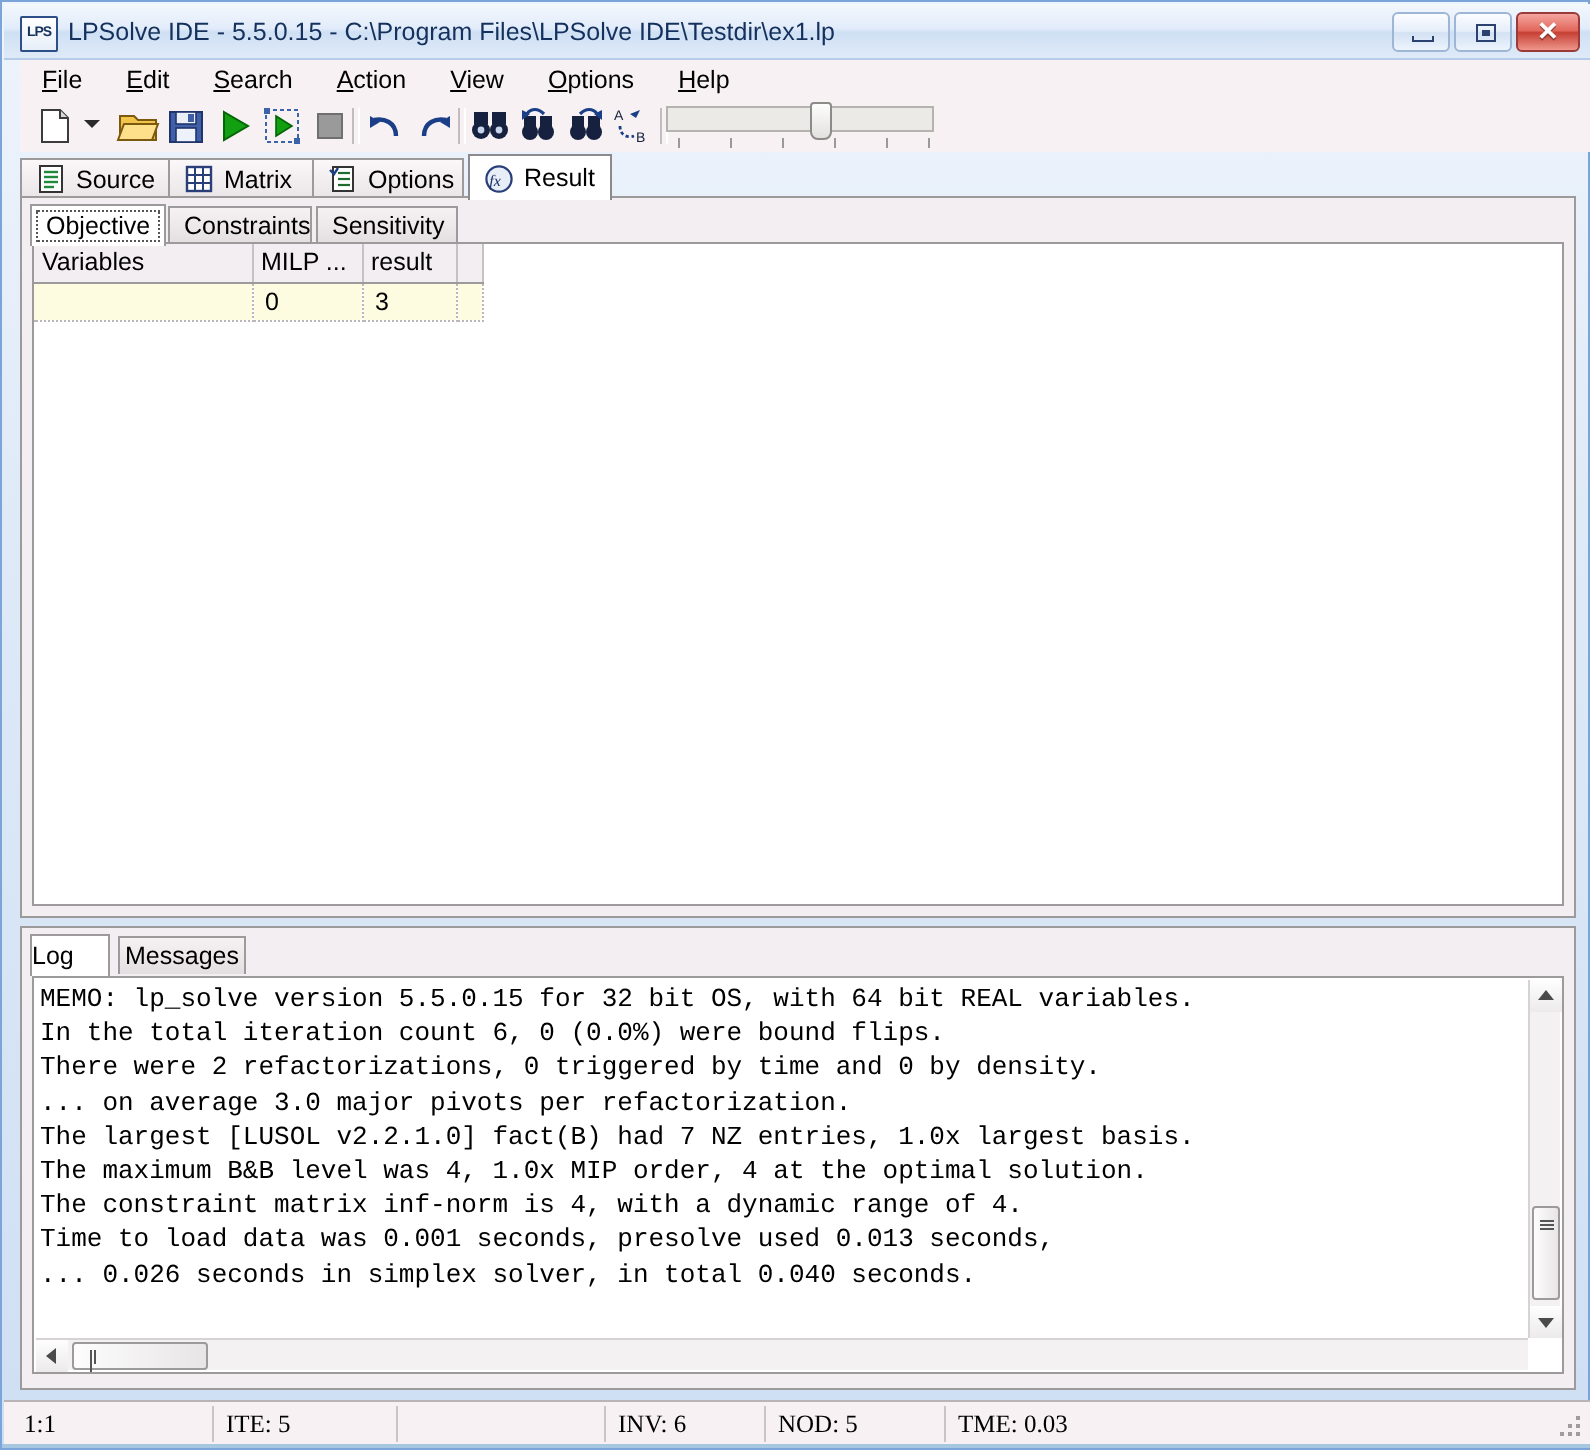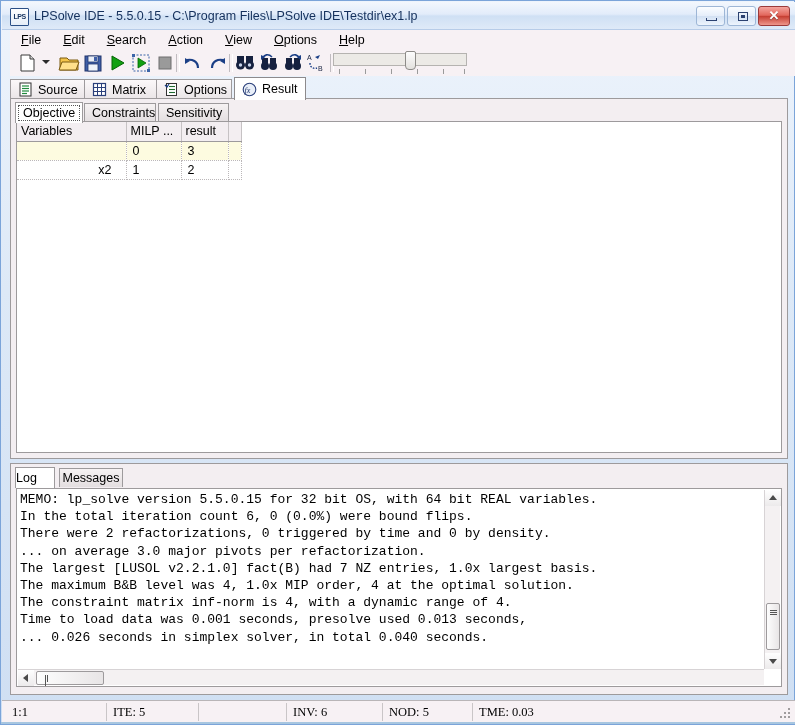--- a/index.html
+++ b/index.html
@@ -652,26 +652,20 @@
               <th></th>
             </tr>
           </thead>
           <tbody>
             <tr class="hl">
               <td class="c-var"></td>
               <td class="c-num">0</td>
               <td class="c-num">3</td>
               <td></td>
             </tr>
-            <tr>
-              <td class="c-var">x2</td>
-              <td class="c-num">1</td>
-              <td class="c-num">2</td>
-              <td></td>
-            </tr>
           </tbody>
         </table>
       </div>
     </div>
 
     <div class="panel-log">
       <div class="logtabs">
         <div class="stab active" style="left:0px; width:40px; text-align:left; padding:0">
           <span>Log</span>
         </div>
@@ -719,21 +713,21 @@
               </span>
           </div>
         </div>
       </div>
     </div>
 
     <div class="statusbar">
       <div class="sb-cell first" style="left:4px;  width:100px">1:1</div>
       <div class="sb-cell" style="left:104px; width:92px">ITE: 5</div>
       <div class="sb-cell" style="left:196px; width:94px"></div>
-      <div class="sb-cell" style="left:284px; width:90px">INV: 6</div>
+      <div class="sb-cell" style="left:300px; width:90px">INV: 6</div>
       <div class="sb-cell" style="left:380px; width:90px">NOD: 5</div>
       <div class="sb-cell" style="left:470px; width:100px">TME: 0.03</div>
       <div class="resizegrip">
         <i style="left:9px; top:9px"></i>
         <i style="left:5px; top:9px"></i>
           <i style="left:9px; top:5px"></i>
         <i style="left:1px; top:9px"></i>
           <i style="left:5px; top:5px"></i>
           <i style="left:9px; top:1px"></i>
       </div>

